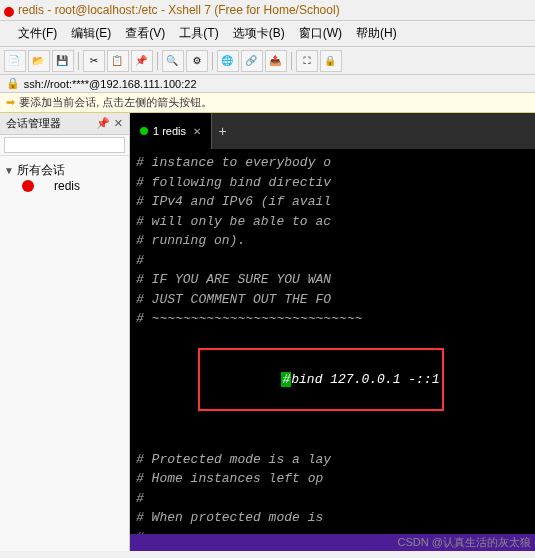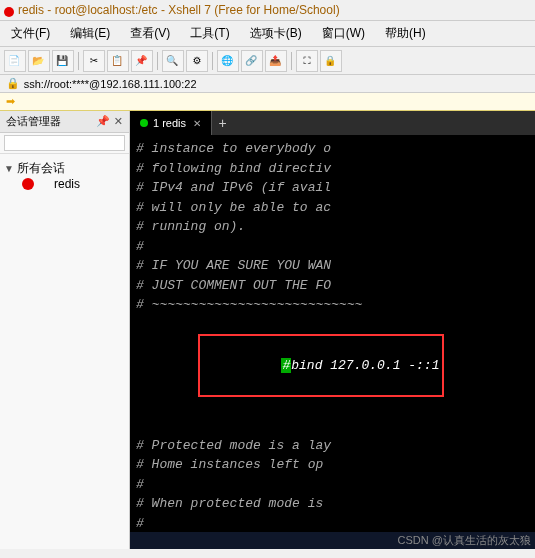--- a/index.html
+++ b/index.html
@@ -27,24 +27,24 @@
       width: 10px;
       height: 10px;
       background: #e60000;
       border-radius: 50%;
       display: inline-block;
     }
 
     
     .menu-bar {
       background: #f0f0f0;
-      padding: 2px 5px;
+      padding: 2px 12px;
       font-size: 12px;
       display: flex;
-      gap: 8px;
+      gap: 2px;
       border-bottom: 1px solid #ccc;
     }
     .menu-item {
       padding: 2px 6px;
       cursor: pointer;
       color: #000;
     }
 
     
     .toolbar {
@@ -184,21 +184,21 @@
     .terminal-section {
       flex: 1;
       display: flex;
       flex-direction: column;
       background: #000;
       overflow: hidden;
     }
     .tab-bar {
       background: #2d2d2d;
       display: flex;
-      height: 24px;
+      height: 36px;
       flex-shrink: 0;
     }
     .tab-item {
       background: #1a1a1a;
       color: #ccc;
       padding: 3px 10px;
       font-size: 11px;
       border-right: 1px solid #555;
       display: flex;
       align-items: center;
@@ -249,21 +249,21 @@
       white-space: pre;
       display: block;
       font-style: italic;
     }
     .term-comment { color: #aaaaaa; }
     .watermark {
       color: #888;
       font-size: 11px;
       text-align: right;
       padding: 1px 4px;
-      background: #0f172a;
+      background: #4c1d95;
     }
   </style>
 </head>
 <body>
 
 <div class="title-bar">
   <span class="redis-dot"></span>
   <span>redis - root@localhost:/etc - Xshell 7 (Free for Home/School)</span>
 </div>
 
@@ -297,20 +297,21 @@
   <button class="toolbar-btn">🔒</button>
 </div>
 
 <div class="ssh-bar">
   <span class="lock-icon">🔒</span>
   <span>ssh://root:****@192.168.111.100:22</span>
 </div>
 
 <div class="notif-bar">
   <span class="notif-icon">➡</span>
+  <span>要添加当前会话, 点击左侧的箭头按钮。</span>
 </div>
 
 <div class="main-layout">
 
   <div class="sidebar">
     <div class="sidebar-header">
       <span>会话管理器</span>
       <div class="sidebar-header-icons">
         <span class="sidebar-header-icon">📌</span>
         <span class="sidebar-header-icon">✕</span>

